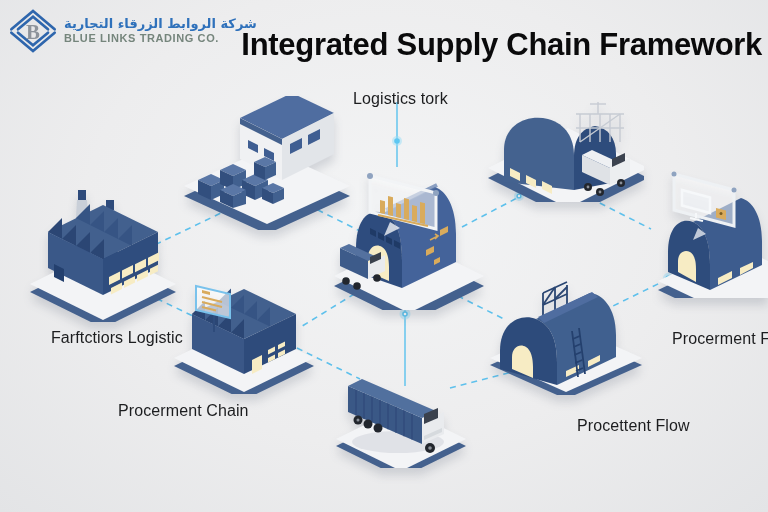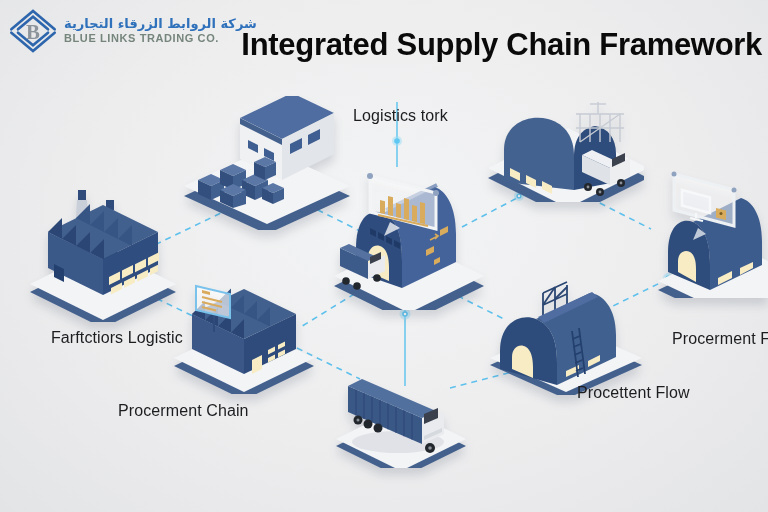--- a/index.html
+++ b/index.html
@@ -369,17 +369,17 @@
         <line x1="97" y1="51" x2="103" y2="97"></line>
       <line x1="90.8" y1="62" x2="97.8" y2="59"></line>
         <line x1="91.6" y1="70" x2="98.6" y2="67"></line>
       <line x1="92.4" y1="78" x2="99.4" y2="75"></line>
         <line x1="93.2" y1="86" x2="100.2" y2="83"></line>
       <line x1="94" y1="94" x2="101" y2="91"></line>
     </g>
   </svg>
 </div>
 
-<div class="diagram-label" style="left:353px;top:107px;">Logistics tork</div>
+<div class="diagram-label" style="left:353px;top:90px;">Logistics tork</div>
 <div class="diagram-label" style="left:21px;top:329px;margin-left:30px;">Farftctiors Logistic</div>
 <div class="diagram-label" style="left:118px;top:402px;">Procerment Chain</div>
 <div class="diagram-label" style="left:672px;top:330px;">Procerment Flow</div>
-<div class="diagram-label" style="left:577px;top:384px;">Procettent Flow</div>
+<div class="diagram-label" style="left:577px;top:417px;">Procettent Flow</div>
 
 </body></html>

